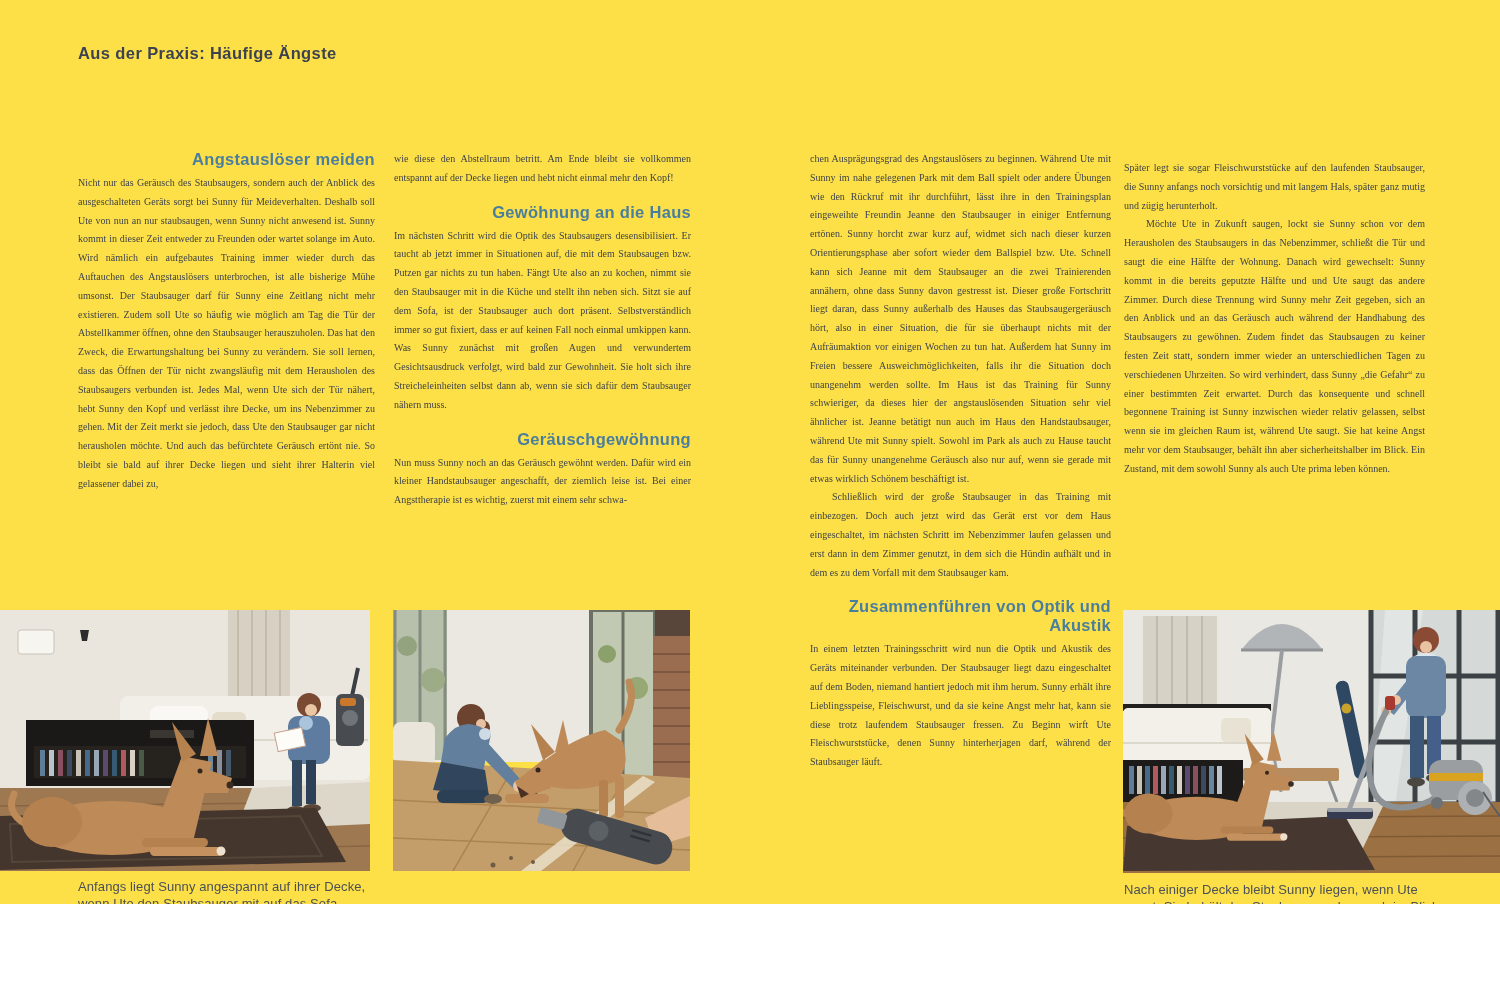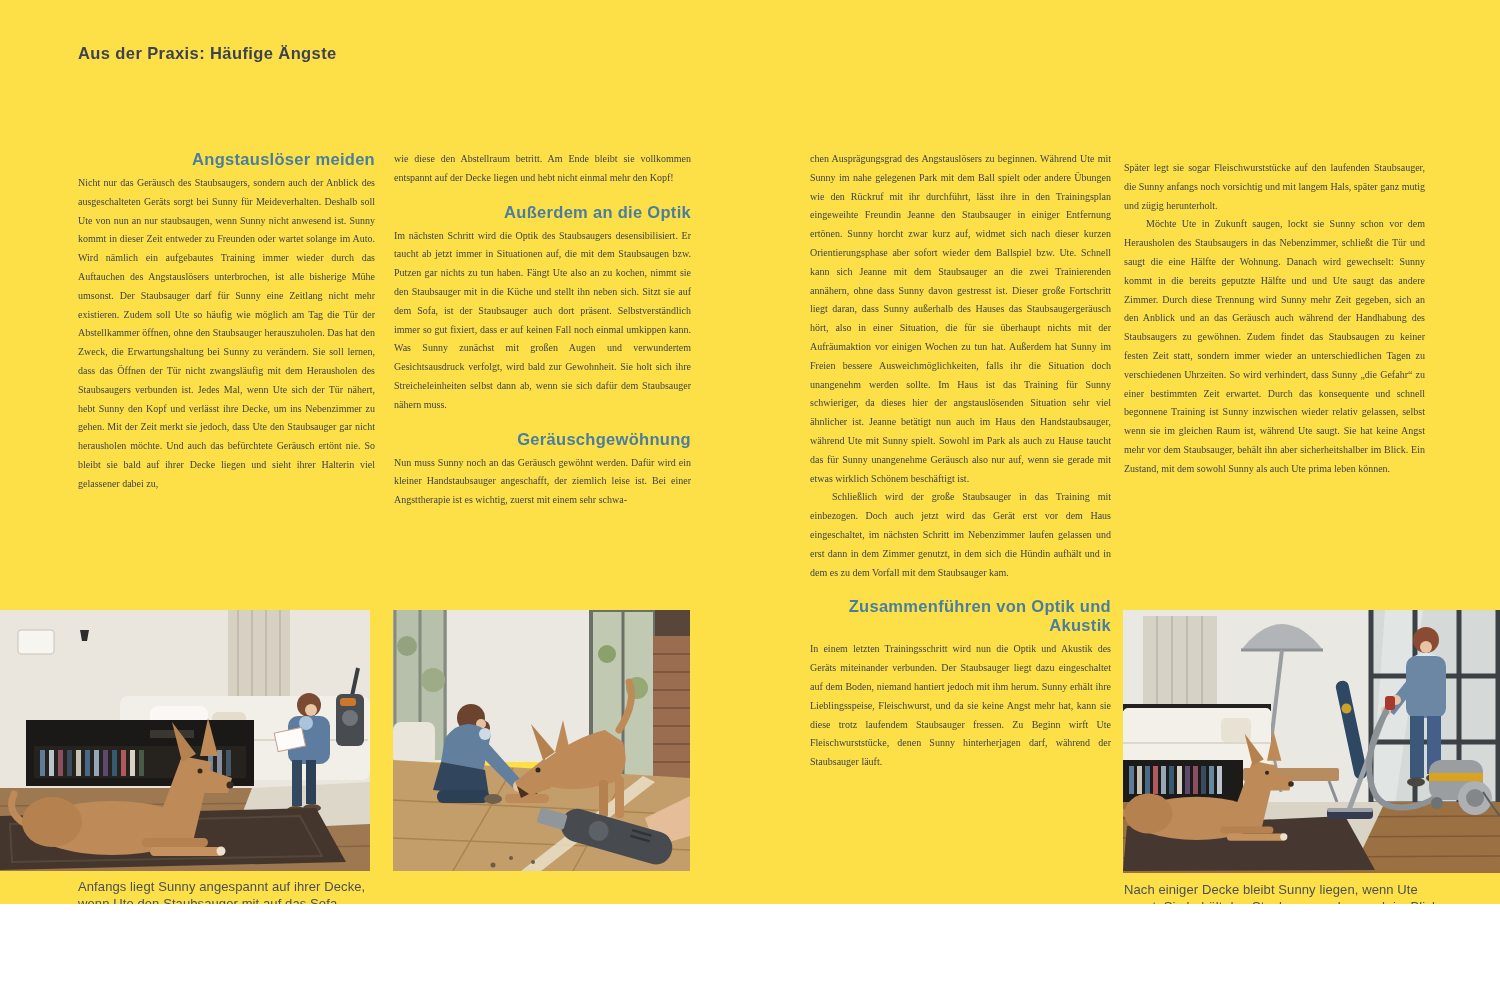--- a/index.html
+++ b/index.html
@@ -55,21 +55,21 @@
 
   <div class="running-header">Aus der Praxis: Häufige Ängste</div>
 
   <section class="col" id="col1">
     <h2 class="subhead">Angstauslöser meiden</h2>
     <p>Nicht nur das Geräusch des Staubsaugers, sondern auch der Anblick des ausgeschalteten Geräts sorgt bei Sunny für Meideverhalten. Deshalb soll Ute von nun an nur staubsaugen, wenn Sunny nicht anwesend ist. Sunny kommt in dieser Zeit entweder zu Freunden oder wartet solange im Auto. Wird nämlich ein aufgebautes Training immer wieder durch das Auftauchen des Angstauslösers unterbrochen, ist alle bisherige Mühe umsonst. Der Staubsauger darf für Sunny eine Zeitlang nicht mehr existieren. Zudem soll Ute so häufig wie möglich am Tag die Tür der Abstellkammer öffnen, ohne den Staubsauger herauszuholen. Das hat den Zweck, die Erwartungshaltung bei Sunny zu verändern. Sie soll lernen, dass das Öffnen der Tür nicht zwangsläufig mit dem Herausholen des Staubsaugers verbunden ist. Jedes Mal, wenn Ute sich der Tür nähert, hebt Sunny den Kopf und verlässt ihre Decke, um ins Nebenzimmer zu gehen. Mit der Zeit merkt sie jedoch, dass Ute den Staubsauger gar nicht herausholen möchte. Und auch das befürchtete Geräusch ertönt nie. So bleibt sie bald auf ihrer Decke liegen und sieht ihrer Halterin viel gelassener dabei zu,</p>
   </section>
 
   <section class="col" id="col2">
     <p>wie diese den Abstellraum betritt. Am Ende bleibt sie vollkommen entspannt auf der Decke liegen und hebt nicht einmal mehr den Kopf!</p>
-    <h2 class="subhead spaced">Außerdem an die Optik</h2>
+    <h2 class="subhead spaced">Gewöhnung an die Haus</h2>
     <p>Im nächsten Schritt wird die Optik des Staubsaugers desensibilisiert. Er taucht ab jetzt immer in Situationen auf, die mit dem Staubsaugen bzw. Putzen gar nichts zu tun haben. Fängt Ute also an zu kochen, nimmt sie den Staubsauger mit in die Küche und stellt ihn neben sich. Sitzt sie auf dem Sofa, ist der Staubsauger auch dort präsent. Selbstverständlich immer so gut fixiert, dass er auf keinen Fall noch einmal umkippen kann. Was Sunny zunächst mit großen Augen und verwundertem Gesichtsausdruck verfolgt, wird bald zur Gewohnheit. Sie holt sich ihre Streicheleinheiten selbst dann ab, wenn sie sich dafür dem Staubsauger nähern muss.</p>
     <h2 class="subhead spaced">Geräuschgewöhnung</h2>
     <p>Nun muss Sunny noch an das Geräusch gewöhnt werden. Dafür wird ein kleiner Handstaubsauger angeschafft, der ziemlich leise ist. Bei einer Angsttherapie ist es wichtig, zuerst mit einem sehr schwa-</p>
   </section>
 
   <section class="col" id="col3">
     <p>chen Ausprägungsgrad des Angstauslösers zu beginnen. Während Ute mit Sunny im nahe gelegenen Park mit dem Ball spielt oder andere Übungen wie den Rückruf mit ihr durchführt, lässt ihre in den Trainingsplan eingeweihte Freundin Jeanne den Staubsauger in einiger Entfernung ertönen. Sunny horcht zwar kurz auf, widmet sich nach dieser kurzen Orientierungsphase aber sofort wieder dem Ballspiel bzw. Ute. Schnell kann sich Jeanne mit dem Staubsauger an die zwei Trainierenden annähern, ohne dass Sunny davon gestresst ist. Dieser große Fortschritt liegt daran, dass Sunny außerhalb des Hauses das Staubsaugergeräusch hört, also in einer Situation, die für sie überhaupt nichts mit der Aufräumaktion vor einigen Wochen zu tun hat. Außerdem hat Sunny im Freien bessere Ausweichmöglichkeiten, falls ihr die Situation doch unangenehm werden sollte. Im Haus ist das Training für Sunny schwieriger, da dieses hier der angstauslösenden Situation sehr viel ähnlicher ist. Jeanne betätigt nun auch im Haus den Handstaubsauger, während Ute mit Sunny spielt. Sowohl im Park als auch zu Hause taucht das für Sunny unangenehme Geräusch also nur auf, wenn sie gerade mit etwas wirklich Schönem beschäftigt ist.</p>
     <p class="indent">Schließlich wird der große Staubsauger in das Training mit einbezogen. Doch auch jetzt wird das Gerät erst vor dem Haus eingeschaltet, im nächsten Schritt im Nebenzimmer laufen gelassen und erst dann in dem Zimmer genutzt, in dem sich die Hündin aufhält und in dem es zu dem Vorfall mit dem Staubsauger kam.</p>
     <h2 class="subhead spaced">Zusammenführen von Optik und Akustik</h2>
     <p>In einem letzten Trainingsschritt wird nun die Optik und Akustik des Geräts miteinander verbunden. Der Staubsauger liegt dazu eingeschaltet auf dem Boden, niemand hantiert jedoch mit ihm herum. Sunny erhält ihre Lieblingsspeise, Fleischwurst, und da sie keine Angst mehr hat, kann sie diese trotz laufendem Staubsauger fressen. Zu Beginn wirft Ute Fleischwurststücke, denen Sunny hinterherjagen darf, während der Staubsauger läuft.</p>

